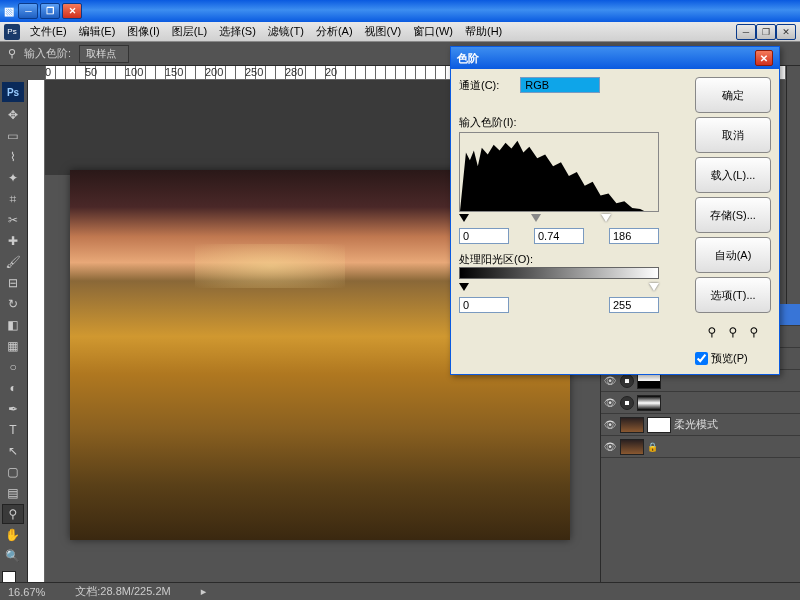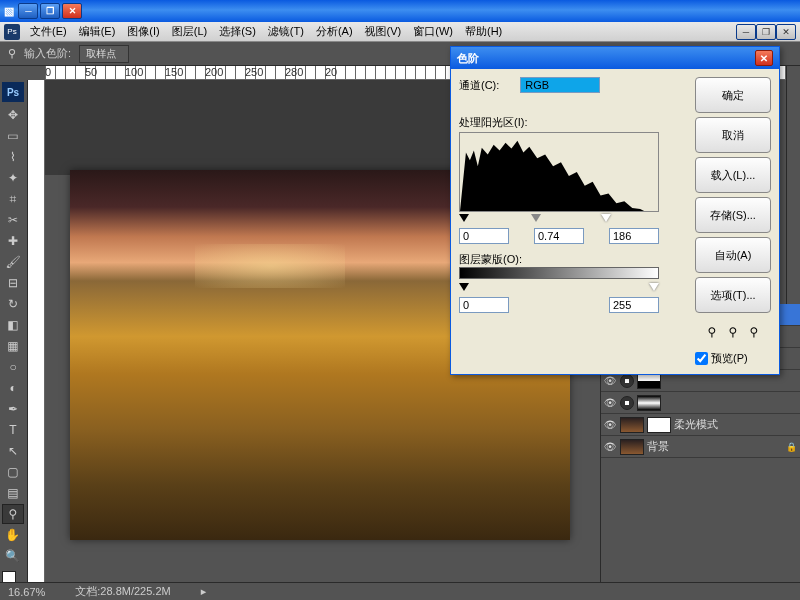--- a/index.html
+++ b/index.html
@@ -195,21 +195,20 @@
       </div>
       <div class="layer-row">
         <span class="eye">👁</span>
         <span class="thumb sky"></span>
         <span class="mask"></span>
         <span class="layer-name">柔光模式</span>
       </div>
       <div class="layer-row">
         <span class="eye">👁</span>
         <span class="thumb sky"></span>
-        <span class="layer-name">背景</span>
         <span class="lock">🔒</span>
       </div>
     </div>
 </div>
 
 <div class="status-bar">
   <span>16.67%</span>
   <span>文档:28.8M/225.2M</span>
   <span>▸</span>
 </div>
@@ -218,37 +217,37 @@
   <div class="dialog-title">
     <span class="dialog-title-text">色阶</span>
     <div class="dlg-close">✕</div>
   </div>
   <div class="dialog-body">
     <div class="dlg-left">
       <div class="dlg-row">
         <label>通道(C):</label>
         <span class="dlg-select">RGB</span>
       </div>
-      <label>处理阳光区(I):</label>
+      <label>输入色阶(I):</label>
       <div class="histogram">
         <svg class="histo-svg" viewBox="0 0 200 80" preserveAspectRatio="none">
           <polygon points="0,80 6,20 10,28 14,18 18,34 22,15 28,22 34,12 40,18 46,10 52,16 58,8 64,20 70,14 78,26 86,22 94,34 102,30 110,44 118,40 126,54 134,50 142,64 150,62 158,72 166,70 174,77 182,78 186,80 200,80" fill="#000"></polygon>
         </svg>
       </div>
       <div class="slider-track">
         <div class="tri black"></div>
         <div class="tri gray"></div>
         <div class="tri white" style="left:142px"></div>
       </div>
       <div class="inputs-row">
         <input value="0" style="">
         <input value="0.74" style="">
         <input value="186" style="">
       </div>
-      <label>图层蒙版(O):</label>
+      <label>处理阳光区(O):</label>
       <div class="slider-track grad"></div>
       <div class="slider-track">
         <div class="tri black"></div>
         <div class="tri white" style="left:190px"></div>
       </div>
       <div class="inputs-row">
         <input value="0" style="">
         <span></span>
         <input value="255" style="">
       </div>

